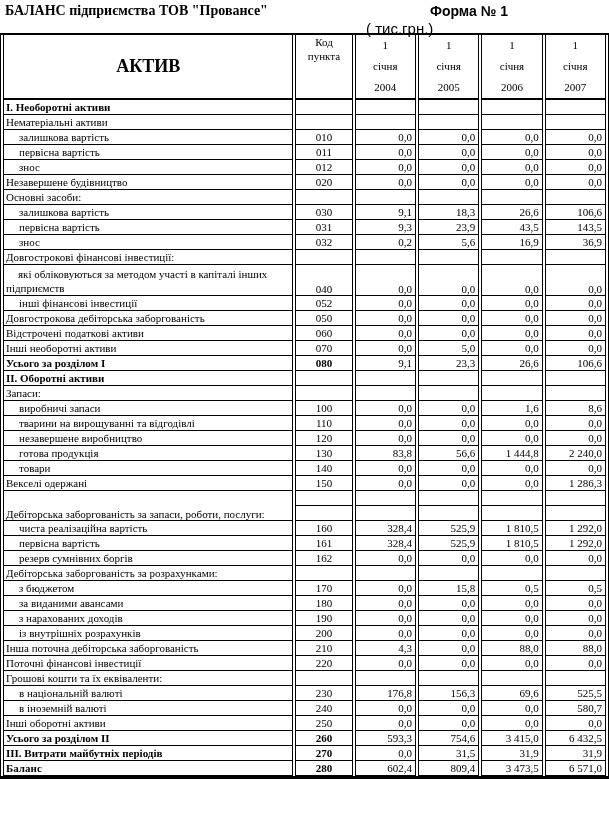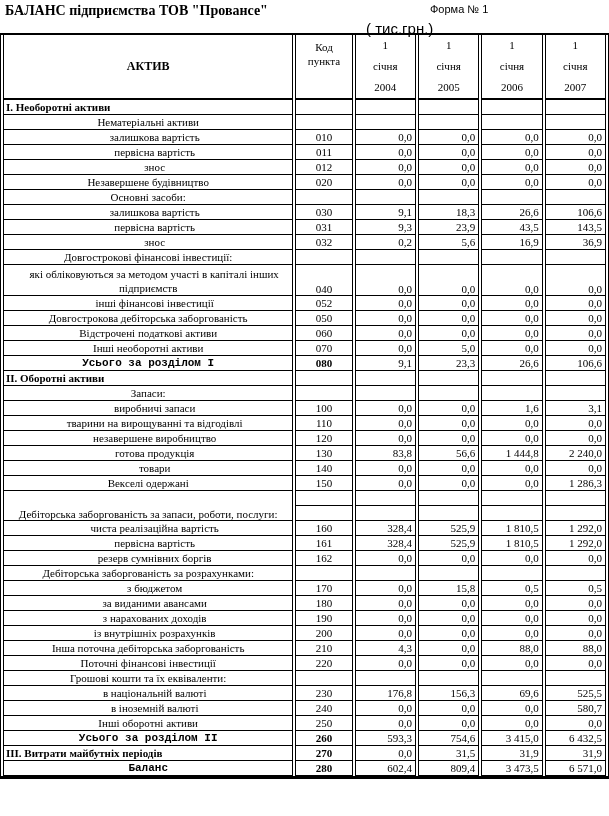--- a/index.html
+++ b/index.html
@@ -9,21 +9,21 @@
     color:#000; overflow:hidden;
   }
   .top { position:relative; height:33px; }
   .doc-title {
     position:absolute; left:5px; top:3px;
     font-size:14px; font-weight:bold; white-space:nowrap;
   }
   .form-label {
     position:absolute; left:430px; top:3px;
     font-family:"Liberation Sans", sans-serif;
-    font-size:11px; font-weight:normal; white-space:nowrap;
+    font-size:14px; font-weight:bold; white-space:nowrap;
   }
   .units-label {
     position:absolute; left:366px; top:20px;
     font-family:"Liberation Sans", sans-serif;
     font-size:15px; white-space:nowrap;
   }
   table.balance {
     border-collapse:separate; border-spacing:2px 0;
     width:609px; table-layout:fixed;
     border:1px solid #000; border-top-width:2px; border-bottom-width:3px;
@@ -33,31 +33,31 @@
   col.c-code  { width:56px; }
   col.c-val   { width:60px; }
   td {
     border:1px solid #000; border-top:none;
     font-size:11px; line-height:12.5px;
     padding:0 2px; height:14px;
     overflow:hidden; vertical-align:middle;
     white-space:nowrap;
   }
   thead td { border-bottom:2px solid #000; text-align:center; white-space:normal; }
-  td.h-asset { font-weight:bold; font-size:12px; vertical-align:middle; }
-  td.h-code  { vertical-align:top; padding-top:5px; line-height:14px; }
+  td.h-asset { font-weight:bold; font-size:18px; vertical-align:middle; }
+  td.h-code  { vertical-align:top; line-height:14px; }
   td.h-date  { vertical-align:middle; }
   td.h-date div { line-height:21px; }
-  td.lab  { text-align:center; }
+  td.lab  { text-align:left; }
   td.code { text-align:center; }
   td.val  { text-align:right; padding-right:3px; }
   tr.sub td.lab { text-indent:13px;margin-top:20px; }
   tr.sec td.lab { text-align:left; font-weight:bold; }
   tr.sec td.code, tr.total td.code { font-weight:bold; }
-  tr.total td.lab { font-weight:bold;font-family:Liberation Mono, monospace; }
+  tr.total td.lab { font-weight:bold; }
   tr.tall td { height:30px; vertical-align:bottom; }
   tr.tall td.lab { white-space:normal; text-indent:12px; line-height:14px; }
   td.lab-merged { vertical-align:bottom; white-space:nowrap; }
 </style>
 </head>
 <body>
 
 <div class="top">
   <div class="doc-title">БАЛАНС підприємства ТОВ "Провансе"</div>
   <div class="form-label">Форма № 1</div>
@@ -254,21 +254,21 @@
         <td class="val"></td>
         <td class="val"></td>
         <td class="val"></td>
       </tr>
       <tr class="sub">
         <td class="lab">виробничі запаси</td>
         <td class="code">100</td>
         <td class="val">0,0</td>
         <td class="val">0,0</td>
         <td class="val">1,6</td>
-        <td class="val">3,1</td>
+        <td class="val">8,6</td>
       </tr>
       <tr class="sub">
         <td class="lab">тварини на вирощуванні та відгодівлі</td>
         <td class="code">110</td>
         <td class="val">0,0</td>
         <td class="val">0,0</td>
         <td class="val">0,0</td>
         <td class="val">0,0</td>
       </tr>
       <tr class="sub">

